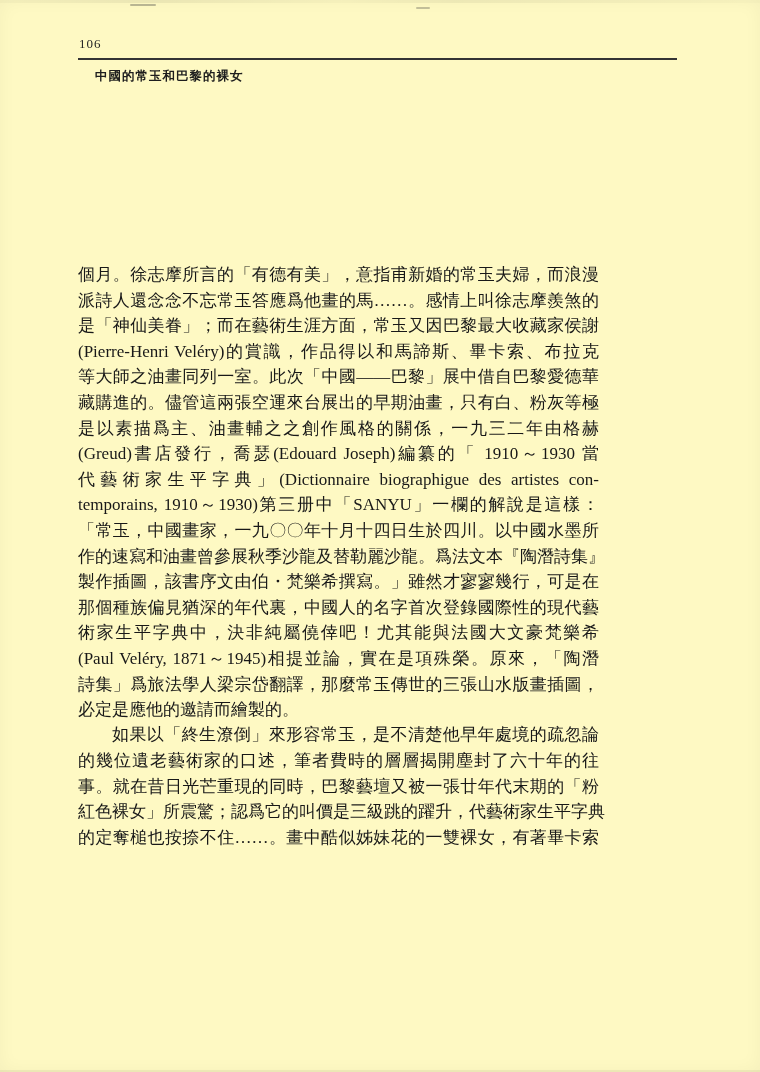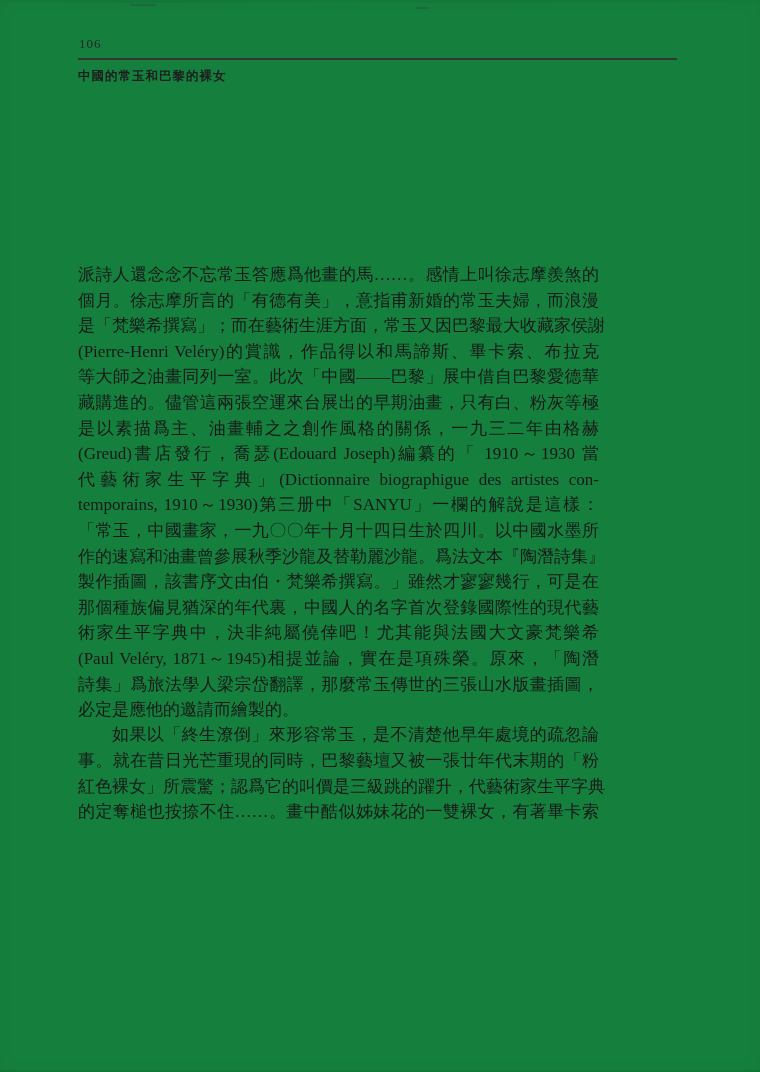--- a/index.html
+++ b/index.html
@@ -4,21 +4,21 @@
 <style>
   html, body {
     margin: 0;
     padding: 0;
     background: #ffffff;
   }
   .page {
     position: relative;
     width: 760px;
     height: 1072px;
-    background: #15803d;
+    background: #fef9c3;
     overflow: hidden;
     font-family: "Liberation Serif", "DejaVu Serif", serif;
     color: #1b1b1b;
     box-shadow: inset 0 0 18px rgba(0,0,0,0.045);
   }
   
   .scan-edge-top {
     position: absolute; top: 0; left: 0; width: 760px; height: 3px;
     background: linear-gradient(to right, rgba(0,0,0,0.05), rgba(0,0,0,0.12) 20%, rgba(0,0,0,0.04) 45%, rgba(0,0,0,0.10) 60%, rgba(0,0,0,0.03));
     opacity: .5;
@@ -49,21 +49,21 @@
     position: absolute;
     top: 58px;
     left: 78px;
     width: 599px;
     height: 2px;
     background: #343434;
   }
   .running-head {
     position: absolute;
     top: 68px;
-    left: 78px;
+    left: 95px;
     font-family: "Liberation Sans", "DejaVu Sans", sans-serif;
     font-weight: bold;
     font-size: 12.5px;
     letter-spacing: 1px;
     color: #1e1e1e;
   }
 
   .body-text {
     position: absolute;
     top: 262px;
@@ -95,38 +95,39 @@
 
   <div class="scan-edge-top"></div>
   <div class="speck-1"></div>
   <div class="speck-2"></div>
 
   <div class="page-number">106</div>
   <div class="header-rule"></div>
   <div class="running-head">中國的常玉和巴黎的裸女</div>
 
   <div class="body-text">
+    <div class="line">個月。徐志摩所言的「有德有美」，意指甫新婚的常玉夫婦，而浪漫</div>
     <div class="line">派詩人還念念不忘常玉答應爲他畫的馬……。感情上叫徐志摩羨煞的</div>
-    <div class="line">個月。徐志摩所言的「有德有美」，意指甫新婚的常玉夫婦，而浪漫</div>
-    <div class="line">是「梵樂希撰寫」；而在藝術生涯方面，常玉又因巴黎最大收藏家侯謝</div>
+    <div class="line">是「神仙美眷」；而在藝術生涯方面，常玉又因巴黎最大收藏家侯謝</div>
     <div class="line">(Pierre-Henri Veléry)的賞識，作品得以和馬諦斯、畢卡索、布拉克</div>
     <div class="line">等大師之油畫同列一室。此次「中國——巴黎」展中借自巴黎愛德華</div>
     <div class="line">藏購進的。儘管這兩張空運來台展出的早期油畫，只有白、粉灰等極</div>
     <div class="line">是以素描爲主、油畫輔之之創作風格的關係，一九三二年由格赫</div>
     <div class="line">(Greud)書店發行，喬瑟(Edouard Joseph)編纂的「 1910～1930 當</div>
     <div class="line">代藝術家生平字典」(Dictionnaire biographigue des artistes con-</div>
     <div class="line">temporains, 1910～1930)第三册中「SANYU」一欄的解說是這樣：</div>
     <div class="line">「常玉，中國畫家，一九〇〇年十月十四日生於四川。以中國水墨所</div>
     <div class="line">作的速寫和油畫曾參展秋季沙龍及替勒麗沙龍。爲法文本『陶潛詩集』</div>
     <div class="line">製作插圖，該書序文由伯・梵樂希撰寫。」雖然才寥寥幾行，可是在</div>
     <div class="line">那個種族偏見猶深的年代裏，中國人的名字首次登錄國際性的現代藝</div>
     <div class="line">術家生平字典中，決非純屬僥倖吧！尤其能與法國大文豪梵樂希</div>
     <div class="line">(Paul Veléry, 1871～1945)相提並論，實在是項殊榮。原來，「陶潛</div>
     <div class="line">詩集」爲旅法學人梁宗岱翻譯，那麼常玉傳世的三張山水版畫插圖，</div>
     <div class="line para-end">必定是應他的邀請而繪製的。</div>
     <div class="line indent">如果以「終生潦倒」來形容常玉，是不清楚他早年處境的疏忽論</div>
+    <div class="line">的幾位遺老藝術家的口述，筆者費時的層層揭開塵封了六十年的往</div>
     <div class="line">事。就在昔日光芒重現的同時，巴黎藝壇又被一張廿年代末期的「粉</div>
     <div class="line">紅色裸女」所震驚；認爲它的叫價是三級跳的躍升，代藝術家生平字典</div>
     <div class="line">的定奪槌也按捺不住……。畫中酷似姊妹花的一雙裸女，有著畢卡索</div>
   </div>
 
   <div class="scan-edge-bottom"></div>
 </div>
 
 </body></html>

